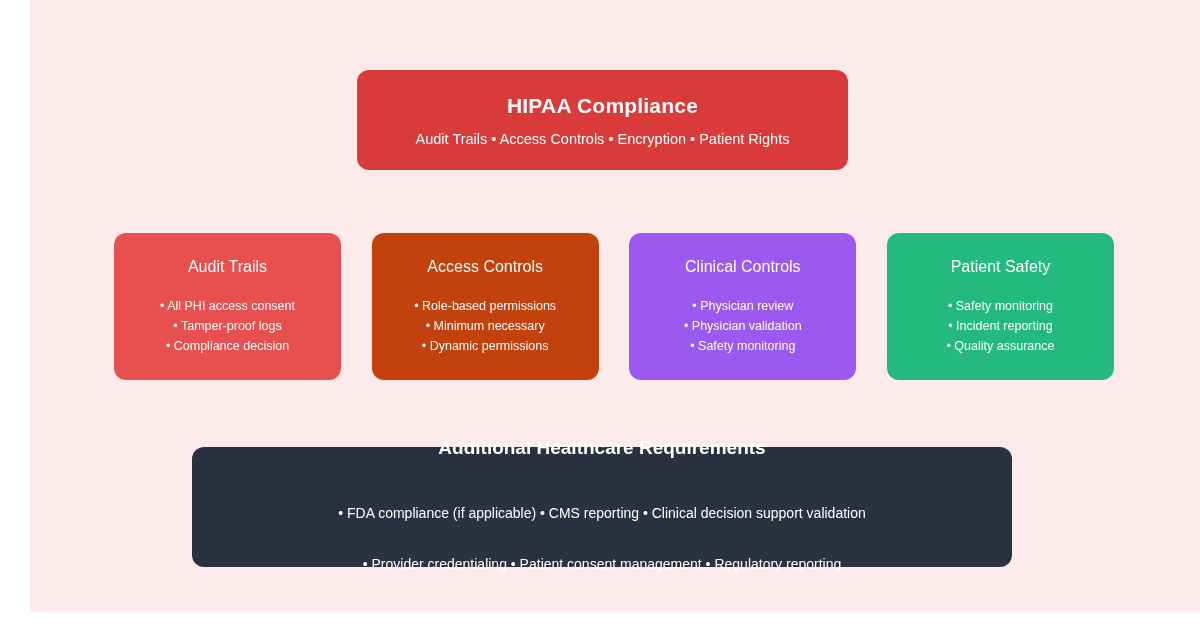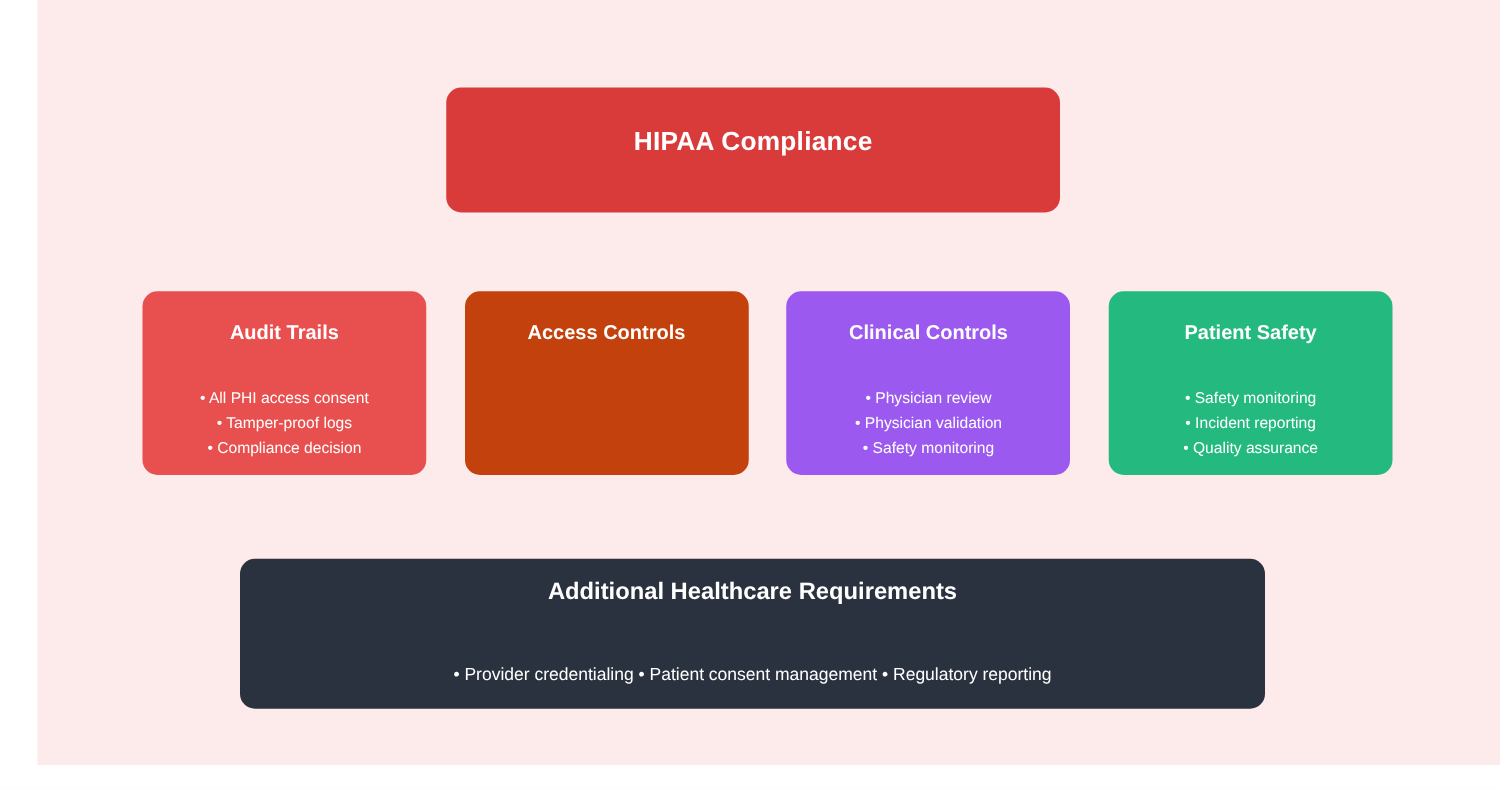--- a/index.html
+++ b/index.html
@@ -67,22 +67,22 @@
     height: 147px;
     border-radius: 12px;
     color: #ffffff;
     display: flex;
     flex-direction: column;
     align-items: center;
     padding-top: 25px;
   }
   .pillar-title {
     font-size: 16px;
-    font-weight: bold;
-    margin-bottom: 32px;
+    font-weight: normal;
+    margin-bottom: 20px;
     text-align: right;
   }
   .pillar-items {
     list-style: none;
     text-align: center;
   }
   .pillar-items li {
     font-size: 12.5px;
     line-height: 20px;
     font-weight: 400;
@@ -117,35 +117,41 @@
   }
 </style>
 </head>
 <body>
 
 <div class="canvas">
   <div class="stage">
 
     <div class="header-card">
       <div class="header-title">HIPAA Compliance</div>
+      <div class="header-sub">Audit Trails • Access Controls • Encryption • Patient Rights</div>
     </div>
 
     <div class="pillars">
 
       <div class="pillar" style="background:#e8504f">
         <div class="pillar-title">Audit Trails</div>
         <ul class="pillar-items">
           <li>• All PHI access consent</li>
           <li>• Tamper-proof logs</li>
           <li>• Compliance decision</li>
         </ul>
       </div>
 
       <div class="pillar" style="background:#c2410c">
         <div class="pillar-title">Access Controls</div>
+        <ul class="pillar-items">
+          <li>• Role-based permissions</li>
+          <li>• Minimum necessary</li>
+          <li>• Dynamic permissions</li>
+        </ul>
       </div>
 
       <div class="pillar" style="background:#9b59f0">
         <div class="pillar-title">Clinical Controls</div>
         <ul class="pillar-items">
           <li>• Physician review</li>
           <li>• Physician validation</li>
           <li>• Safety monitoring</li>
         </ul>
       </div>
@@ -156,17 +162,18 @@
           <li>• Safety monitoring</li>
           <li>• Incident reporting</li>
           <li>• Quality assurance</li>
         </ul>
       </div>
 
     </div>
 
     <div class="footer-card">
       <div class="footer-title">Additional Healthcare Requirements</div>
+      <div class="footer-line">• FDA compliance (if applicable) • CMS reporting • Clinical decision support validation</div>
       <div class="footer-line">• Provider credentialing • Patient consent management • Regulatory reporting</div>
     </div>
 
   </div>
 </div>
 
 </body></html>

